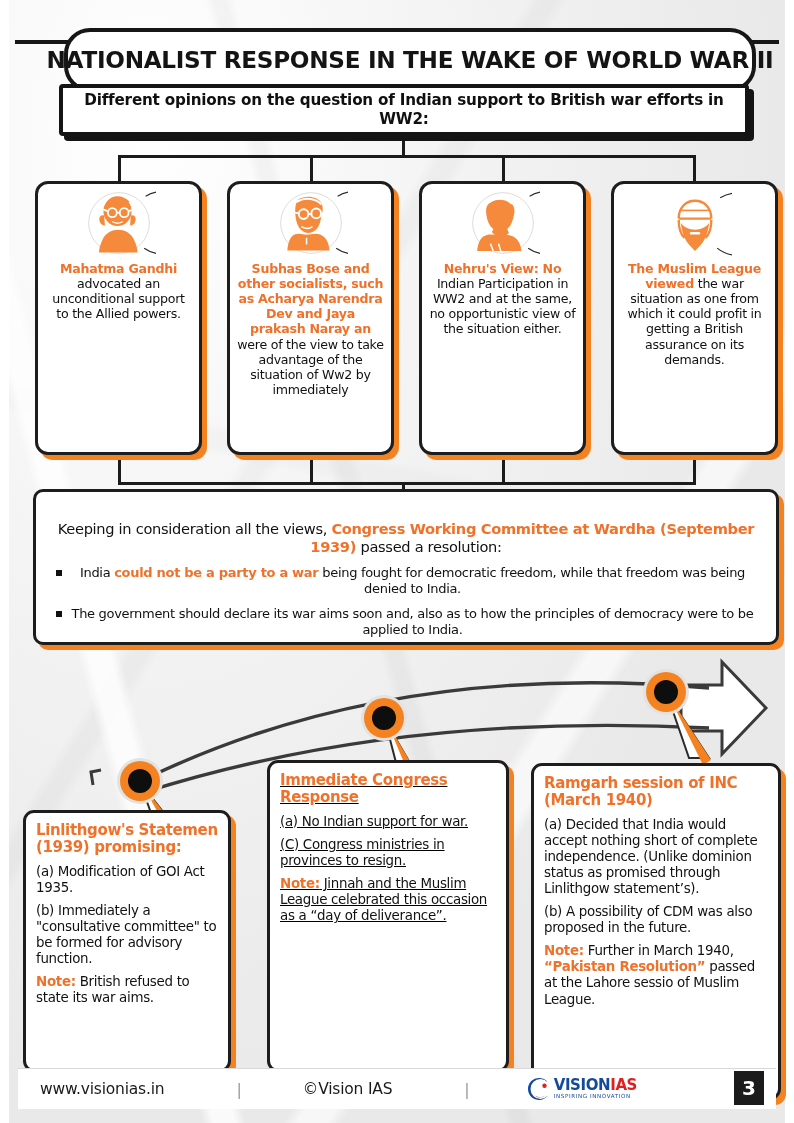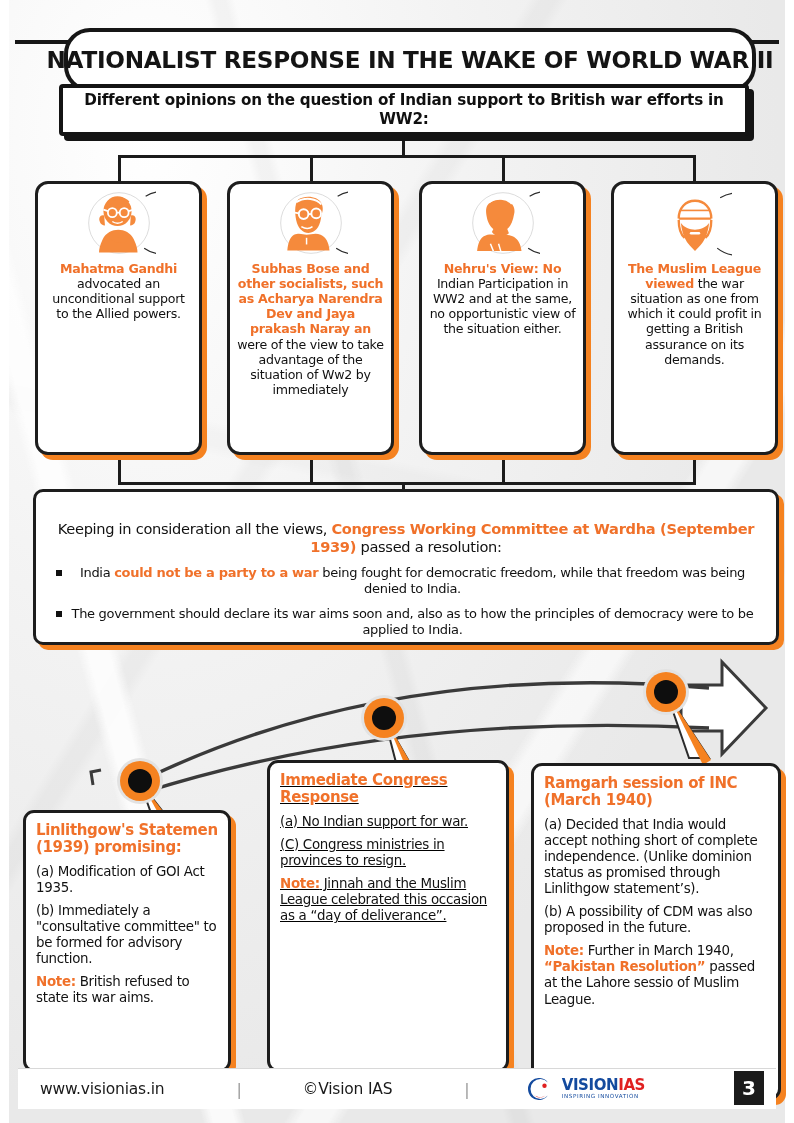--- a/index.html
+++ b/index.html
@@ -146,21 +146,21 @@
     border-top:1px solid #d8d8d8;
   }
   #footer-url{
     font-family:"DejaVu Sans", sans-serif;font-size:15.5px;color:#1a1a1a;
     margin-left:22px;letter-spacing:-0.2px;
   }
   .footer-sep{color:#9a9a9a;font-size:16px;font-family:"DejaVu Sans", sans-serif;}
   #footer-copy{
     font-family:"DejaVu Sans", sans-serif;font-size:15.5px;color:#1a1a1a;letter-spacing:-0.2px;
   }
-  #footer-logo{display:flex;align-items:center;gap:12px;}
+  #footer-logo{display:flex;align-items:center;gap:4px;}
   #logo-mark{width:22px;height:22px;flex:0 0 auto;}
   .logo-word{display:flex;flex-direction:column;line-height:1;}
   .logo-top{font-family:"DejaVu Sans", sans-serif;font-weight:bold;font-size:15px;letter-spacing:-0.4px;}
   .logo-vision{color:#134a9e;}
   .logo-ias{color:#e02020;}
   .logo-tag{font-family:"DejaVu Sans", sans-serif;font-size:5.6px;color:#134a9e;letter-spacing:.6px;margin-top:1px;}
   #page-number{
     position:absolute;right:12px;top:2px;width:30px;height:34px;background:#1b1b1b;
     color:#fff;font-family:"DejaVu Sans", sans-serif;font-weight:bold;font-size:20px;
     display:flex;align-items:center;justify-content:center;

